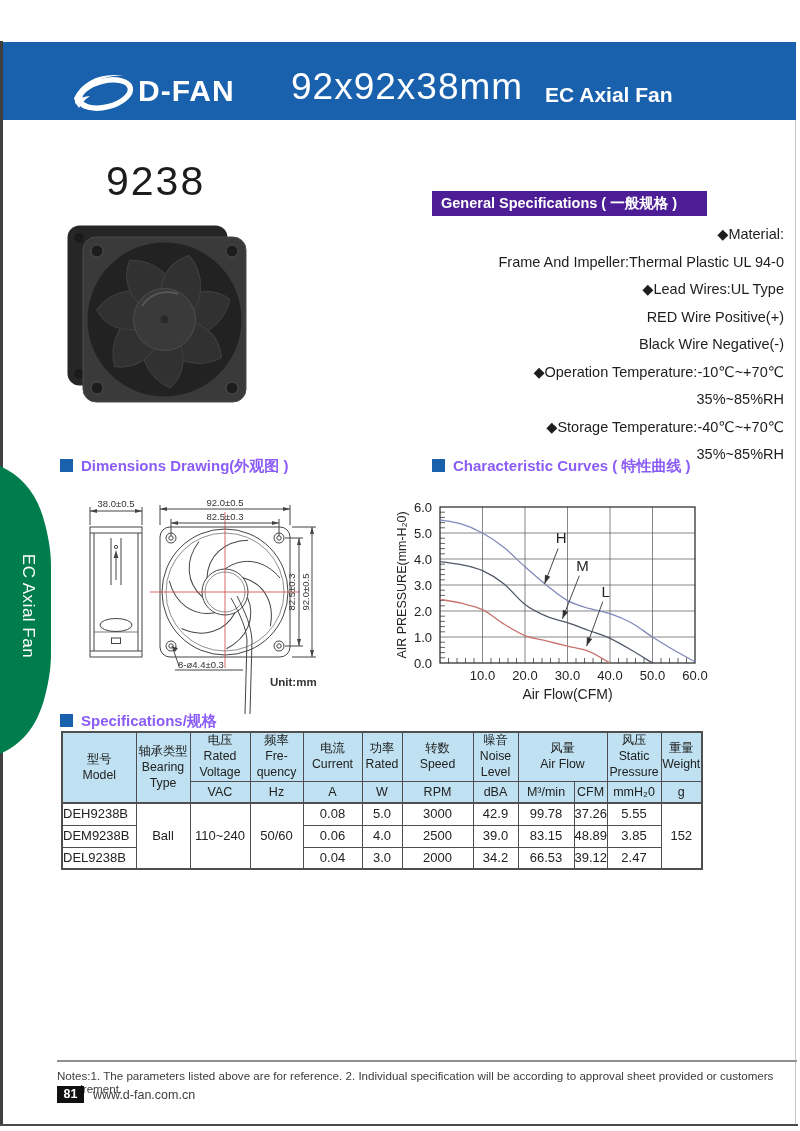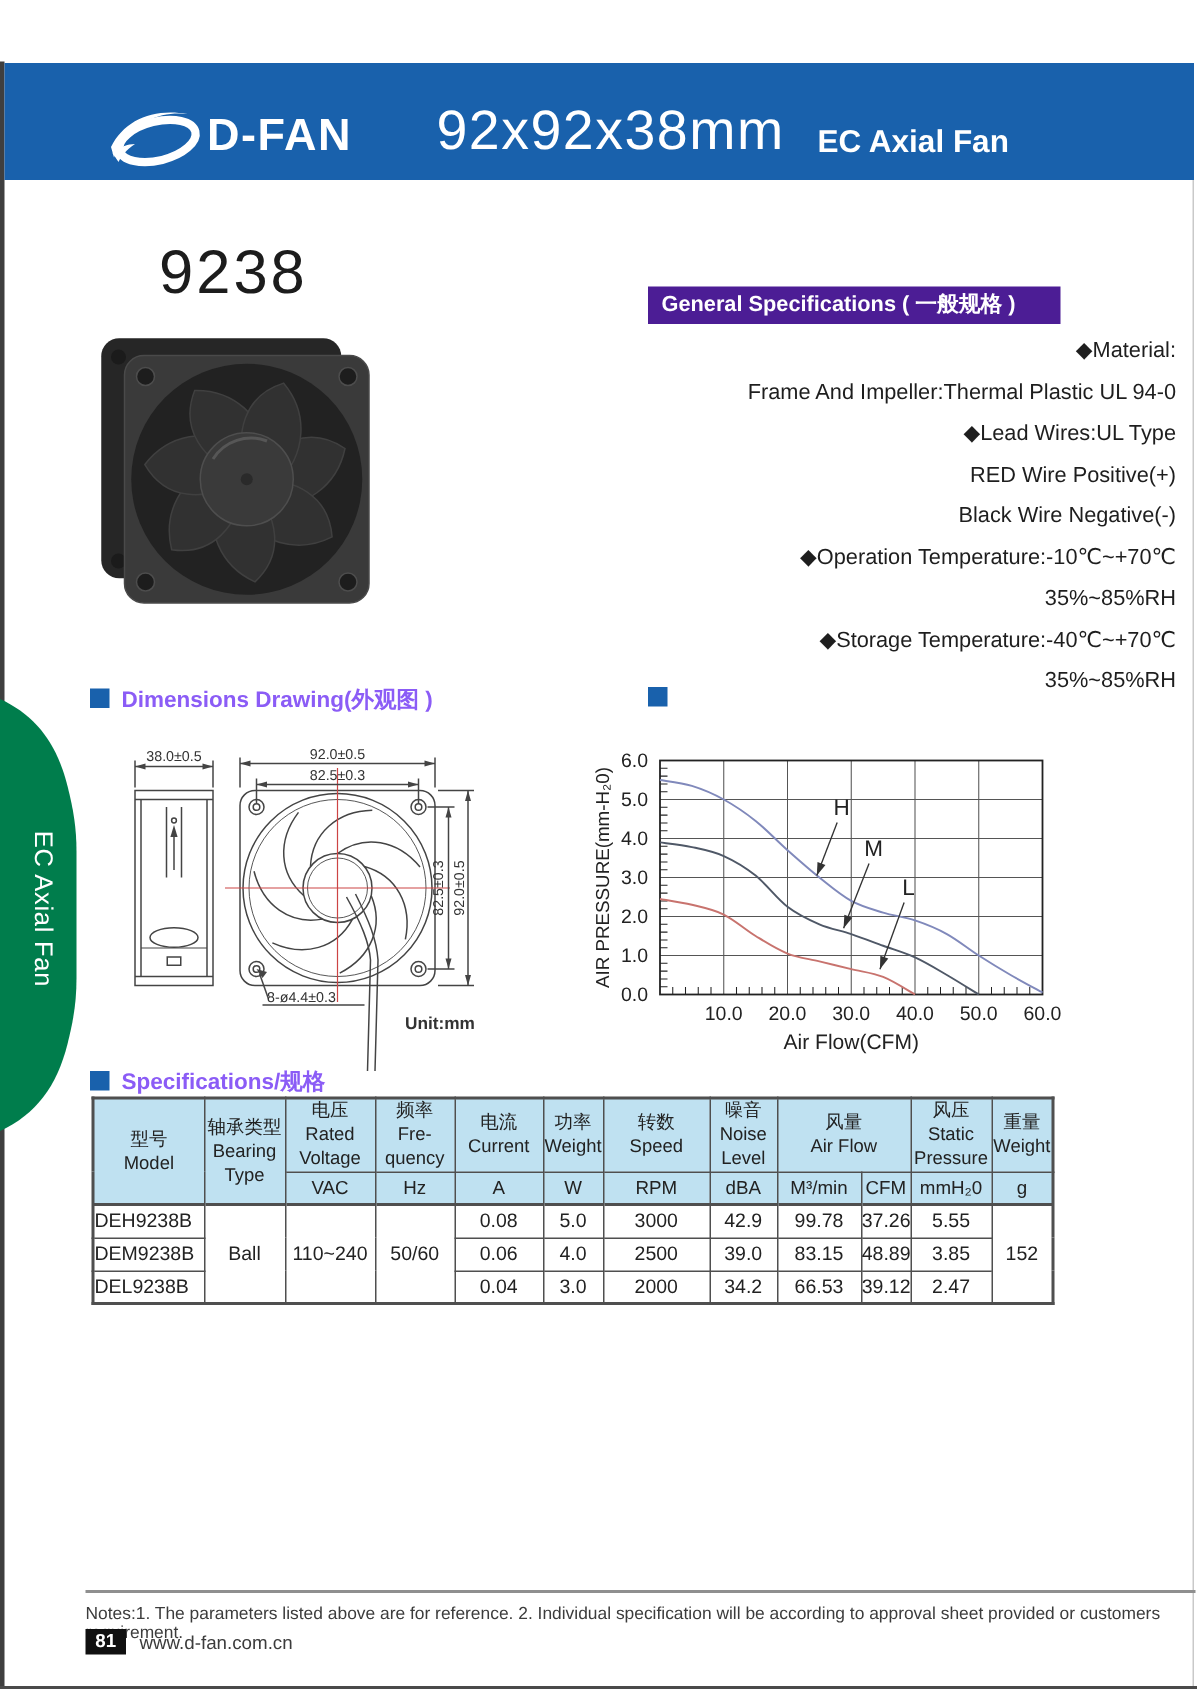--- a/index.html
+++ b/index.html
@@ -106,21 +106,21 @@
     <div>◆Operation Temperature:-10℃~+70℃</div>
     <div class="cont">35%~85%RH</div>
     <div>◆Storage Temperature:-40℃~+70℃</div>
     <div class="cont">35%~85%RH</div>
   </div>
 
   <div class="abs sec-title" style="left:60px;top:437px">
     <span class="sec-sq"></span><span>Dimensions Drawing(外观图 )</span>
   </div>
   <div class="abs sec-title" style="left:432px;top:437px">
-    <span class="sec-sq"></span>
+    <span class="sec-sq"></span><span>Characteristic Curves ( 特性曲线 )</span>
   </div>
 
   <svg class="abs" style="left:75px;top:460px" width="330" height="248" viewBox="0 0 330 248" fill="none" stroke="#444" stroke-width="1" font-size="9.5">
 
     <rect x="15" y="47" width="52" height="130"></rect>
     <line x1="15" y1="53" x2="67" y2="53"></line>
       <line x1="15" y1="171" x2="67" y2="171"></line>
     <line x1="19" y1="53" x2="19" y2="171"></line>
       <line x1="63" y1="53" x2="63" y2="171"></line>
     <line x1="36" y1="58" x2="36" y2="105"></line>
@@ -318,21 +318,21 @@
 Type</td>
       <td class="hd">电压
 Rated
 Voltage</td>
       <td class="hd">频率
 Fre-
 quency</td>
       <td class="hd">电流
 Current</td>
       <td class="hd">功率
-Weight</td>
+Rated</td>
       <td class="hd">转数
 Speed</td>
       <td class="hd">噪音
 Noise
 Level</td>
       <td class="hd" colspan="2">风量
 Air Flow</td>
       <td class="hd">风压
 Static
 Pressure</td>

